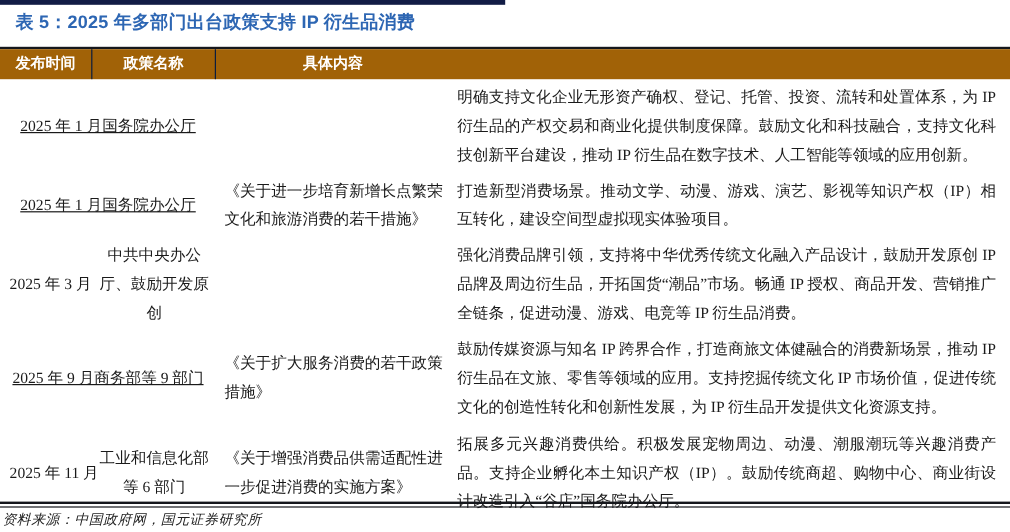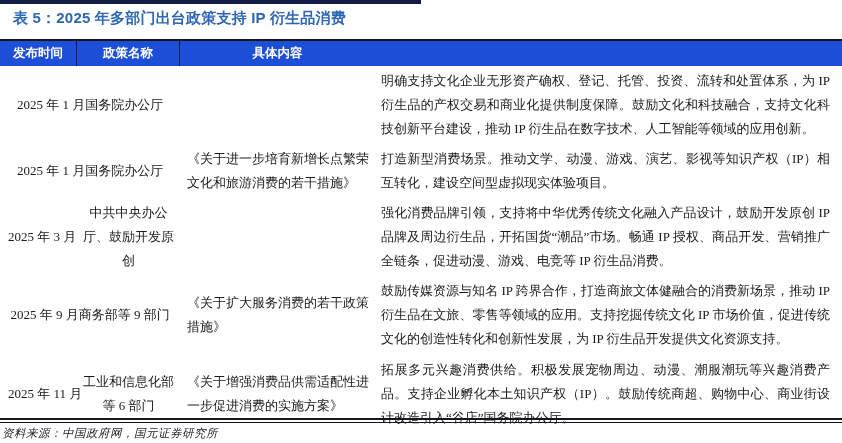--- a/index.html
+++ b/index.html
@@ -24,21 +24,21 @@
     white-space: nowrap;
     margin-left: 12px;
   }
   .policy-table {
     position: absolute; left: 0; top: 39px; width: 842px;
     border-top: 2px solid #15171c;
   }
   .thead {
     display: grid;
     grid-template-columns: 77px 103px 195px 1fr;
-    background: #1d4ed8;
+    background: #a16207;
     height: 25px;
   }
   .thead .hcell {
     color: #ffffff; font-weight: bold; font-size: 12.5px;
     display: flex; align-items: center; justify-content: center;
     border-right: 1px solid #0a1d3f;
   }
   .thead .hcell:last-child { border-right: none; }
   .trow {
     display: grid;
@@ -53,21 +53,21 @@
   .cell {
     font-size: 13px; line-height: 24px;
   }
   .cell.time {
     grid-column: 1 / 2; padding-left: 8px; text-align: left; white-space: nowrap;
   }
   .cell.agency {
     grid-column: 2 / 3; text-align: center; padding: 0 2px;
   }
   .cell.timeagency {
-    grid-column: 1 / 3; text-align: center; padding: 0 4px;
+    grid-column: 1 / 3; text-align: center; padding: 0 4px; text-decoration: underline;
   }
   .cell.policy {
     grid-column: 3 / 4; text-align: left; padding: 0 6px 0 7px;
   }
   .cell.content {
     grid-column: 4 / 5; text-align: justify; padding: 3px 12px 3px 6px;
   }
   .bottom-rule {
     position: absolute; left: 0; top: 418px; width: 842px; height: 5px;
     border-top: 2px solid #15171c;

